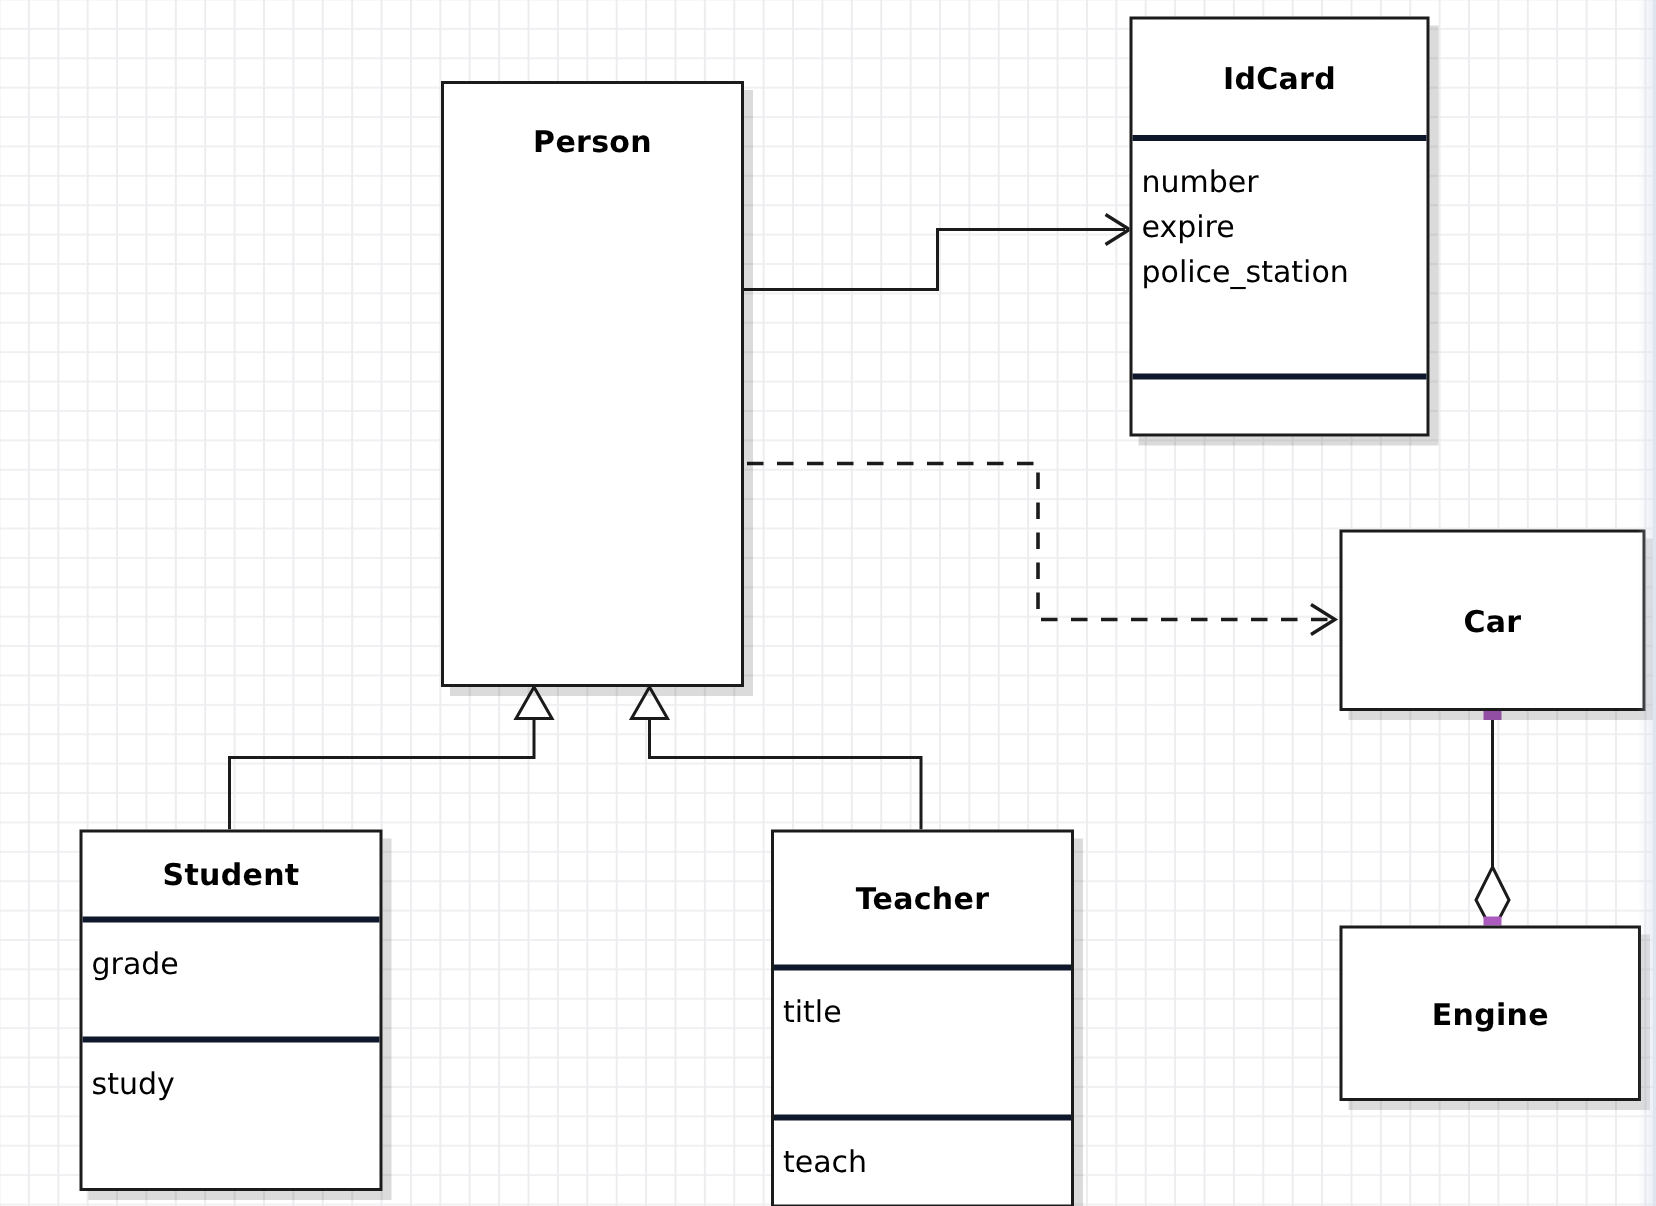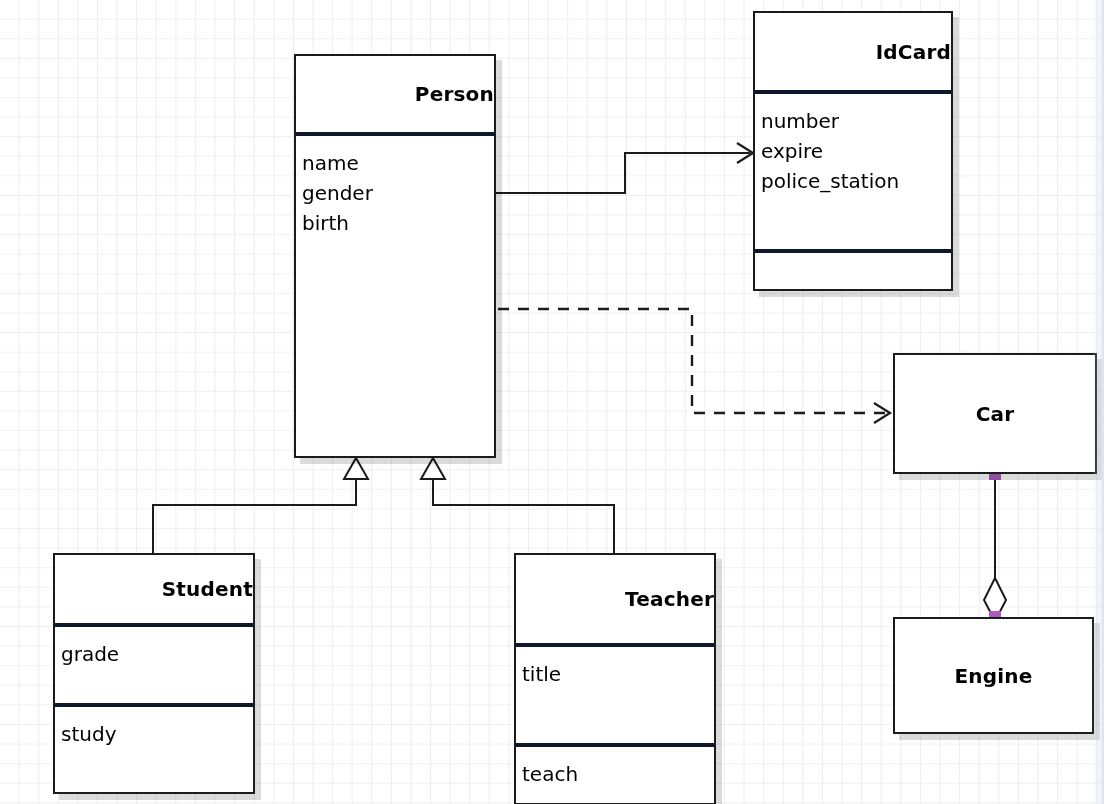--- a/index.html
+++ b/index.html
@@ -57,21 +57,21 @@
   .compartment {
     box-sizing: border-box;
     position: relative;
   }
   .compartment + .compartment {
     border-top: 4px solid #0f172a;
   }
   .title-comp {
     display: flex;
     align-items: center;
-    justify-content: flex-end;
+    justify-content: center;
   }
   .title-text {
     font-weight: bold;
     font-size: 20px;
     color: #000000;
     letter-spacing: 0.2px;
   }
   .members {
     padding: 12px 0 0 6px;
   }
@@ -161,41 +161,36 @@
     </g>
   </svg>
 
   <div class="sel-handle" style="left:989px; top:468px;"></div>
   <div class="sel-handle" style="left:989px; top:611px;"></div>
 
   <div class="umlclass" style="left:294px; top:54px; width:202px; height:404px;">
     <div class="compartment title-comp" style="height:76px;">
       <span class="title-text">Person</span>
     </div>
-    <div class="compartment members" style="height:120px;">
-      <div class="member">name</div>
-      <div class="member">gender</div>
-      <div class="member">birth</div>
-    </div>
   </div>
 
   <div class="umlclass" style="left:753px; top:11px; width:200px; height:280px;">
     <div class="compartment title-comp" style="height:77px;">
       <span class="title-text">IdCard</span>
     </div>
     <div class="compartment members" style="height:159px;">
       <div class="member">number</div>
       <div class="member">expire</div>
       <div class="member">police_station</div>
     </div>
     <div class="compartment" style="height:40px;"></div>
   </div>
 
   <div class="umlclass" style="left:53px; top:553px; width:202px; height:241px;">
-    <div class="compartment title-comp" style="height:68px;">
+    <div class="compartment title-comp" style="height:56px;">
       <span class="title-text">Student</span>
     </div>
     <div class="compartment members" style="height:80px;">
       <div class="member">grade</div>
     </div>
     <div class="compartment members" style="height:81px;">
       <div class="member">study</div>
     </div>
   </div>
 

